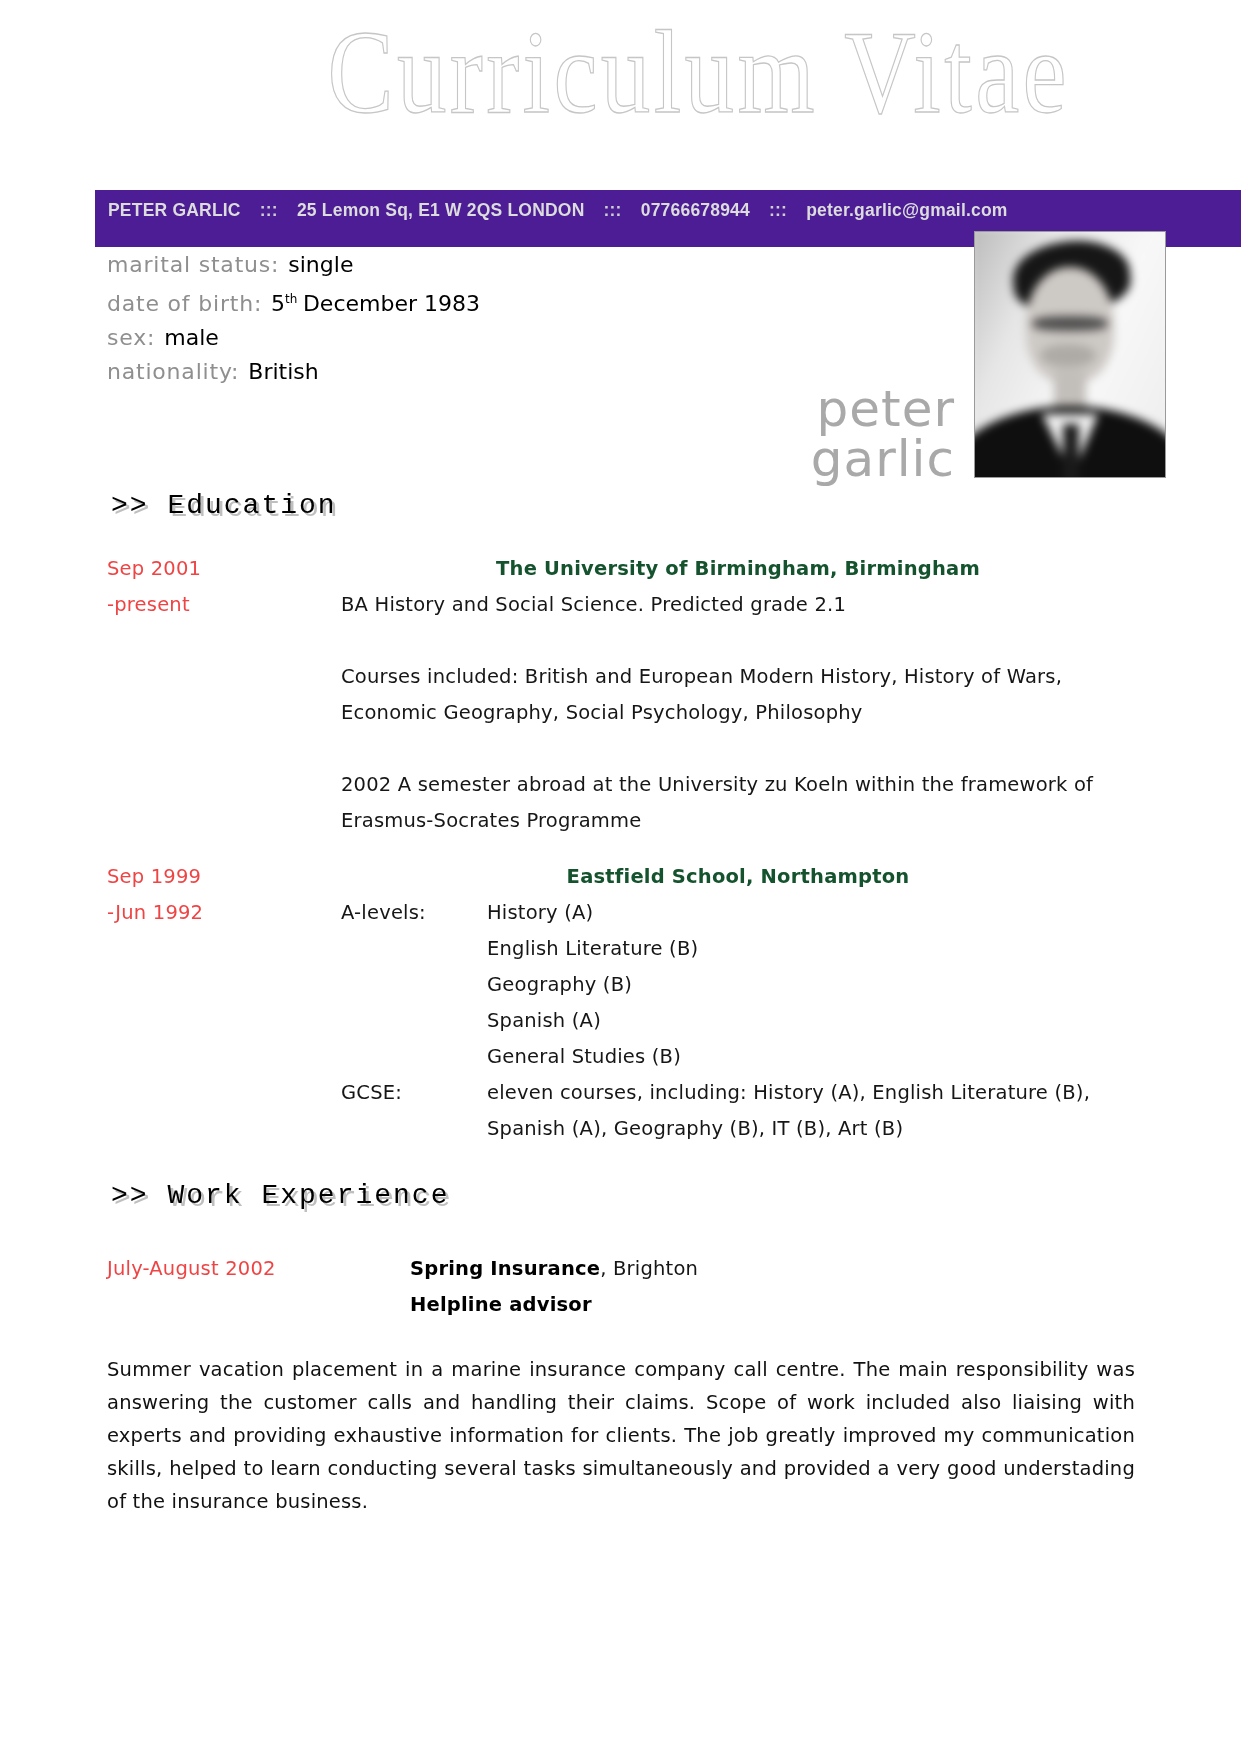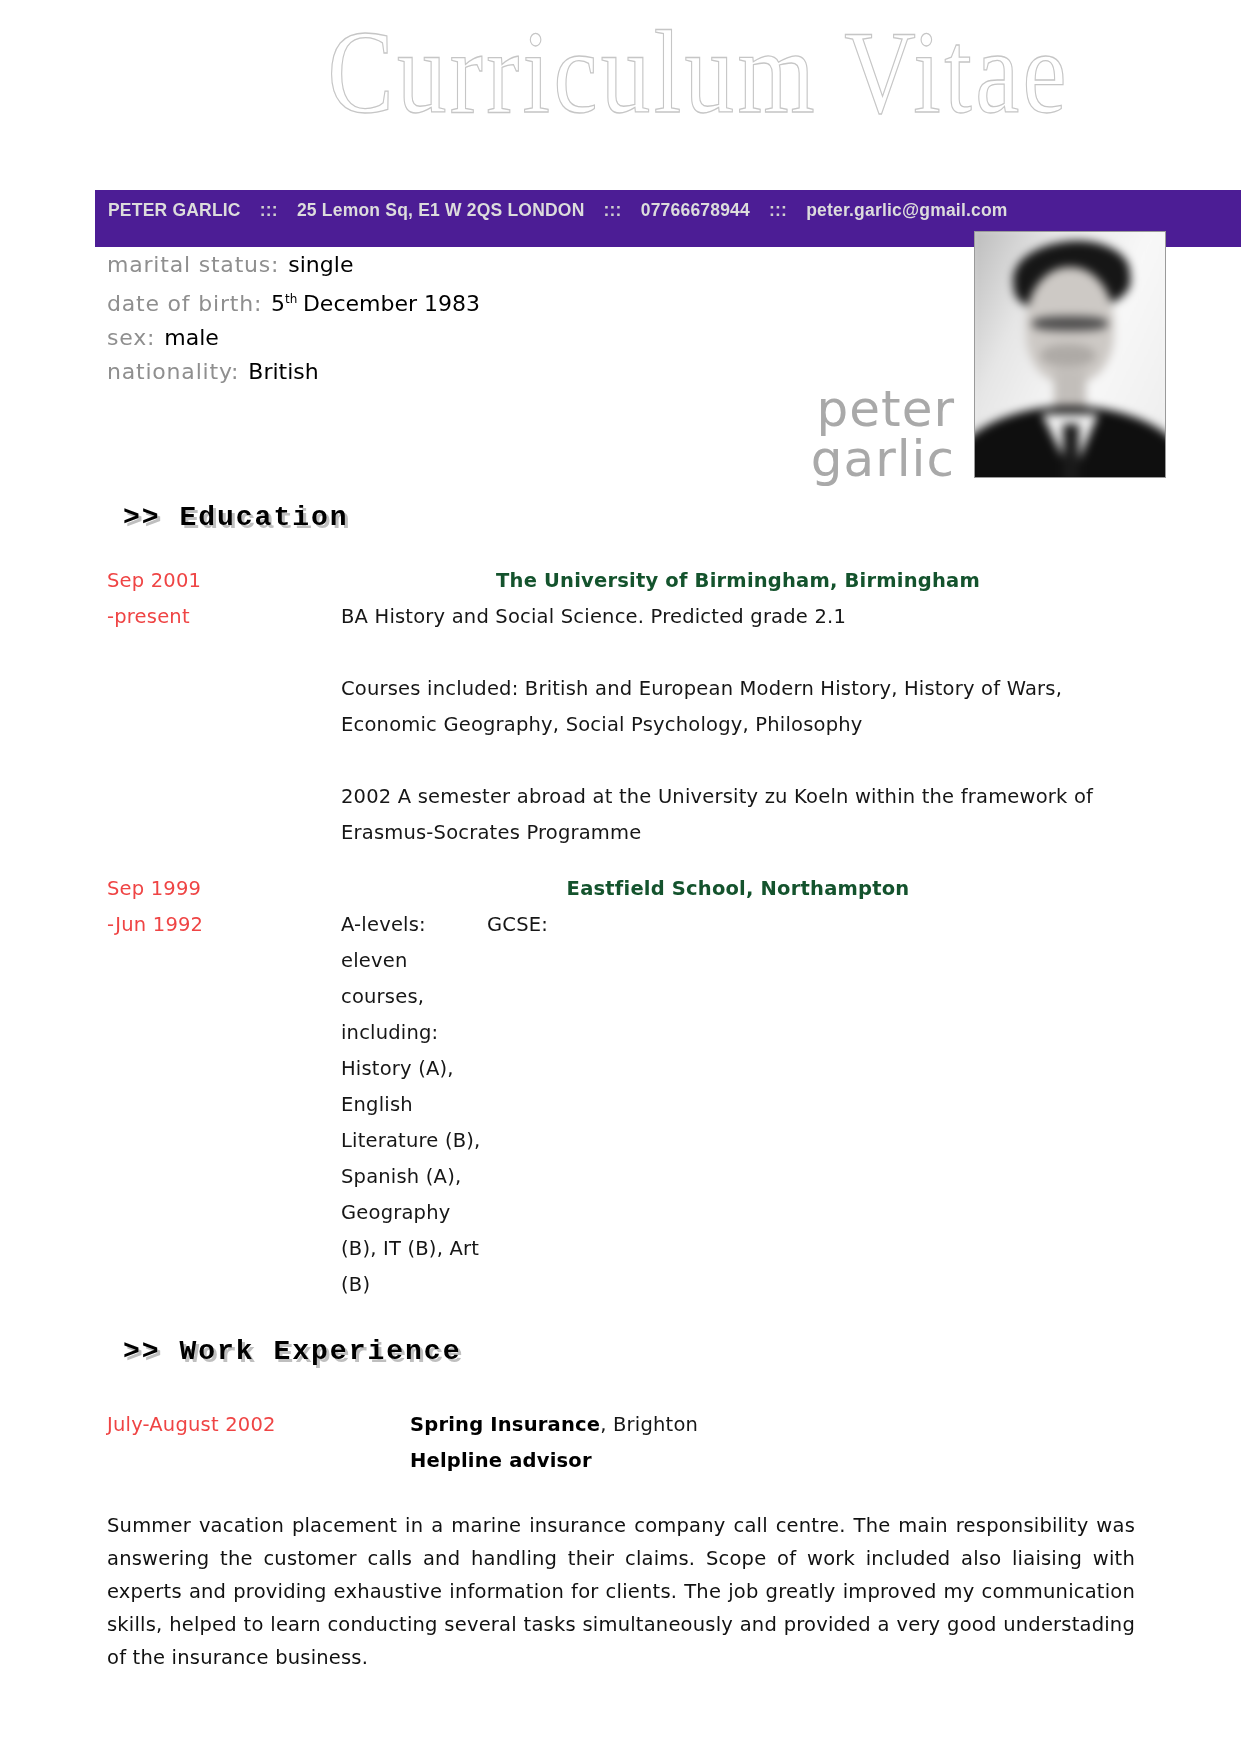--- a/index.html
+++ b/index.html
@@ -61,23 +61,23 @@
   
   .name-overlay{
     position:absolute;top:384px;right:286px;text-align:right;
     font-size:50px;line-height:50px;color:#a9a9a9;letter-spacing:1px;
   }
 
   
   .content{position:absolute;left:107px;top:487px;width:1028px;
     font-size:19.5px;line-height:36px;letter-spacing:0.2px;color:#161616;}
   .section-heading{
-    font-family:"Liberation Mono", monospace;font-weight:bold;
+    font-family:"Liberation Mono", monospace;font-weight:normal;
     font-size:28px;line-height:30px;letter-spacing:2px;color:#000;
-    text-shadow:3px 3px 0 #bfbfbf;margin:16px;
+    text-shadow:3px 3px 0 #bfbfbf;margin:4px;
   }
   .section-heading.work{margin-top:34px;}
   .edu-row{display:grid;grid-template-columns:234px 1fr;margin-top:30px;}
   .edu-row.second{margin-top:20px;}
   .date-col{color:#ef4444;}
   .entry-title{font-weight:bold;color:#14532d;text-align:center;}
   .entry-para{margin-top:36px;}
   .school-grid{display:grid;grid-template-columns:146px 1fr;}
   .work-row{display:grid;grid-template-columns:303px 1fr;margin-top:40px;}
   .company-bold{font-weight:bold;color:#000;}
@@ -154,20 +154,27 @@
 
     <div class="edu-row second">
       <div class="date-col">
         <div>Sep 1999</div>
         <div>-Jun 1992</div>
       </div>
       <div>
         <div class="entry-title">Eastfield School, Northampton</div>
         <div class="school-grid">
           <div>A-levels:</div>
+          <div>
+            <div>History (A)</div>
+            <div>English Literature (B)</div>
+            <div>Geography (B)</div>
+            <div>Spanish (A)</div>
+            <div>General Studies (B)</div>
+          </div>
           <div>GCSE:</div>
           <div>eleven courses, including: History (A), English Literature (B), Spanish (A), Geography (B), IT (B), Art (B)</div>
         </div>
       </div>
     </div>
 
     <h2 class="section-heading work">&gt;&gt; Work Experience</h2>
 
     <div class="work-row">
       <div class="date-col">July-August 2002</div>

